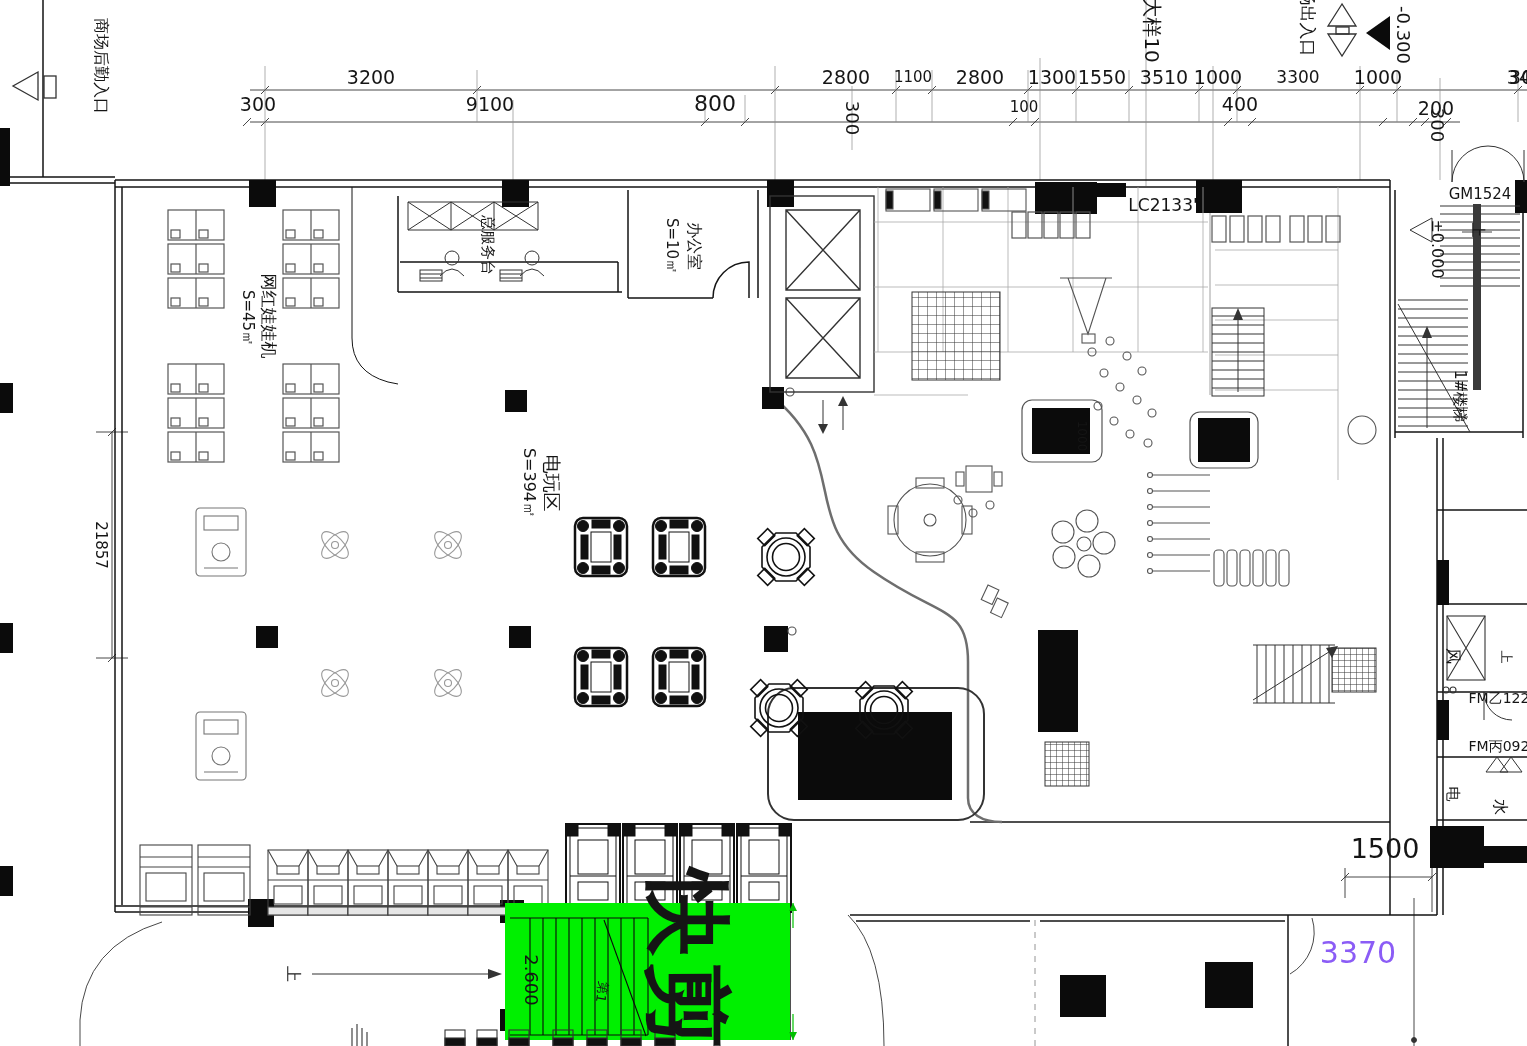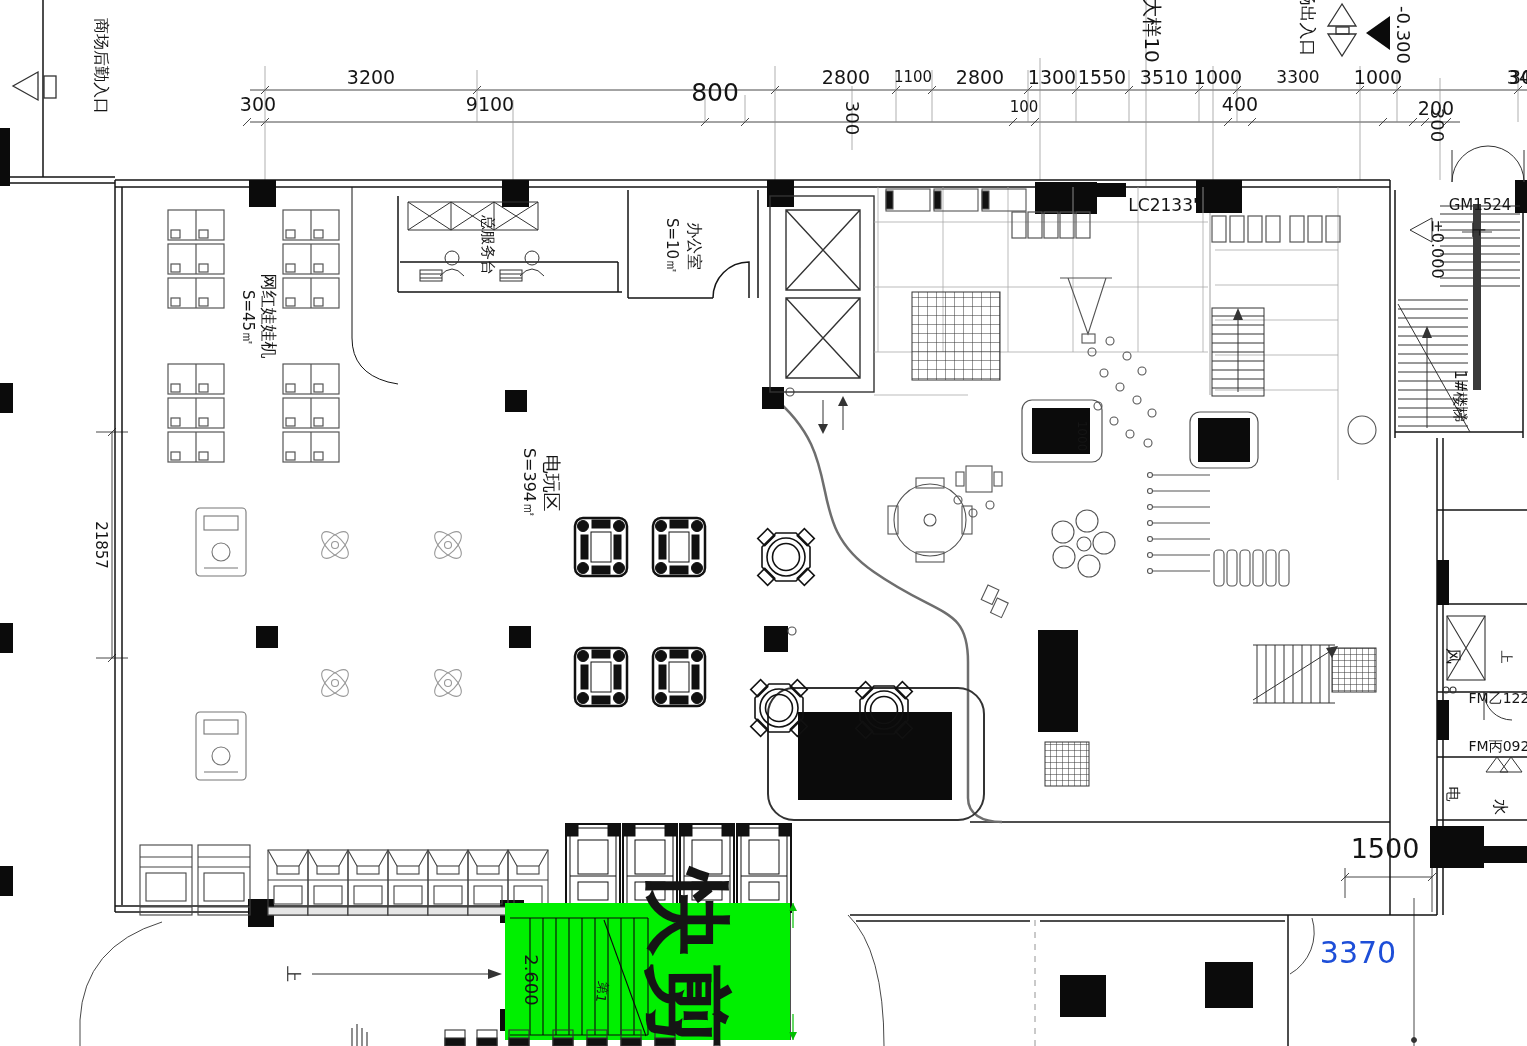--- a/index.html
+++ b/index.html
@@ -2,21 +2,21 @@
 <html><head>
 <meta charset="utf-8">
 <style>
   html,body{margin:0;padding:0;background:#ffffff}
   #plan{position:relative;width:1527px;height:1046px;background:#fff;overflow:hidden;
         font-family:"DejaVu Sans",sans-serif;color:#111}
   #linework{position:absolute;left:0;top:0}
   .lbl{position:absolute;transform:translate(-50%,-50%);white-space:nowrap;line-height:1;color:#151515}
   .r90{transform:translate(-50%,-50%) rotate(90deg)}
   .r100{transform:translate(-50%,-50%) rotate(100deg)}
-  .gray{color:#1d4ed8}
+  .gray{color:#8b5cf6}
   .kj{font-weight:bold;letter-spacing:6px}
 </style>
 </head>
 <body>
 
 <div id="plan">
 
 <svg id="linework" width="1527" height="1046" viewBox="0 0 1527 1046" stroke="#1a1a1a" fill="none" stroke-width="1">
   <defs>
     <pattern id="h1" width="9" height="9" patternUnits="userSpaceOnUse">
@@ -431,21 +431,21 @@
 <div class="lbl" style="left:1102px;top:77px;font-size:19px">1550</div>
 <div class="lbl" style="left:1164px;top:77px;font-size:19px">3510</div>
 <div class="lbl" style="left:1218px;top:77px;font-size:19px">1000</div>
 <div class="lbl" style="left:1298px;top:77px;font-size:17px">3300</div>
 <div class="lbl" style="left:1378px;top:77px;font-size:19px">1000</div>
 <div class="lbl" style="left:1531px;top:77px;font-size:19px">3400</div>
 <div class="lbl" style="left:1521px;top:77px;font-size:19px">30</div>
 
 <div class="lbl" style="left:258px;top:104px;font-size:19px">300</div>
 <div class="lbl" style="left:490px;top:104px;font-size:19px">9100</div>
-<div class="lbl" style="left:715px;top:92px;font-size:25px">800</div>
+<div class="lbl" style="left:715px;top:104px;font-size:22px">800</div>
 <div class="lbl r90" style="left:852px;top:118px;font-size:18px">300</div>
 <div class="lbl" style="left:1024px;top:107px;font-size:15px">100</div>
 <div class="lbl" style="left:1240px;top:104px;font-size:19px">400</div>
 <div class="lbl" style="left:1436px;top:108px;font-size:19px">200</div>
 <div class="lbl r90" style="left:1437px;top:125px;font-size:18px">300</div>
 
 <div class="lbl r90" style="left:100px;top:545px;font-size:15px">21857</div>
 
 <div class="lbl r90" style="left:1152px;top:30px;font-size:20px">大样10</div>
 <div class="lbl r90" style="left:1307px;top:14px;font-size:17px">商场出入口</div>
@@ -453,21 +453,21 @@
 
 <div class="lbl r90" style="left:268px;top:316px;font-size:17px">网红娃娃机</div>
 <div class="lbl r90" style="left:247px;top:318px;font-size:15px">S=45㎡</div>
 <div class="lbl r90" style="left:487px;top:245px;font-size:15px">总服务台</div>
 <div class="lbl r90" style="left:694px;top:246px;font-size:16px">办公室</div>
 <div class="lbl r90" style="left:671px;top:246px;font-size:15px">S=10㎡</div>
 <div class="lbl r90" style="left:551px;top:483px;font-size:19px">电玩区</div>
 <div class="lbl r90" style="left:529px;top:483px;font-size:16px">S=394㎡</div>
 
 <div class="lbl" style="left:1163px;top:205px;font-size:17px">LC2133'</div>
-<div class="lbl" style="left:1480px;top:205px;font-size:15px">GM1524</div>
+<div class="lbl" style="left:1480px;top:194px;font-size:15px">GM1524</div>
 <div class="lbl r90" style="left:1437px;top:249px;font-size:16px">±0.000</div>
 <div class="lbl r90" style="left:1477px;top:230px;font-size:15px">上</div>
 <div class="lbl r90" style="left:1459px;top:396px;font-size:15px">1#楼梯</div>
 
 <div class="lbl" style="left:1499px;top:698px;font-size:14px">FM乙122</div>
 <div class="lbl" style="left:1499px;top:746px;font-size:14px">FM丙092</div>
 <div class="lbl r90" style="left:1453px;top:656px;font-size:16px">风</div>
 <div class="lbl r90" style="left:1506px;top:657px;font-size:13px">上</div>
 <div class="lbl r90" style="left:1452px;top:794px;font-size:15px">电</div>
 <div class="lbl r90" style="left:1500px;top:807px;font-size:16px">水</div>

